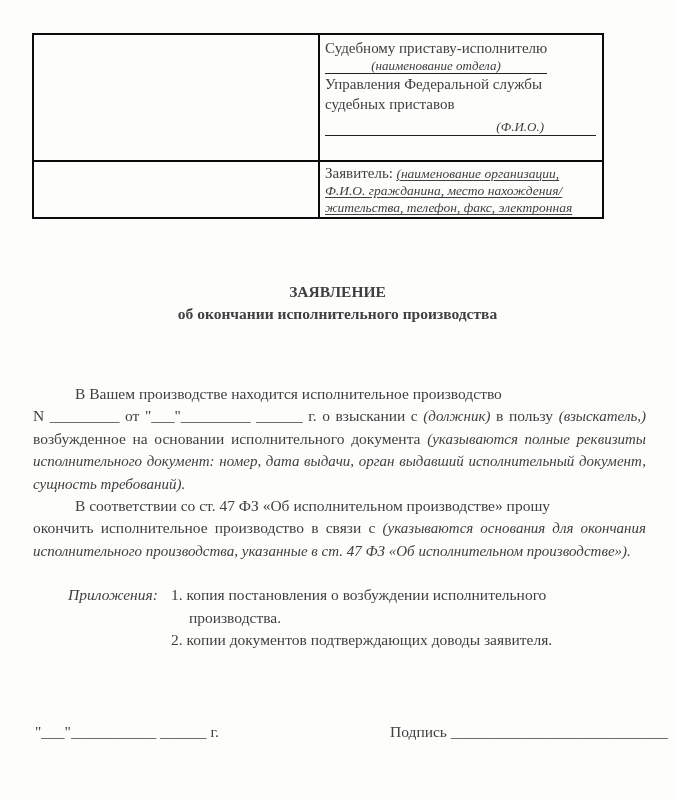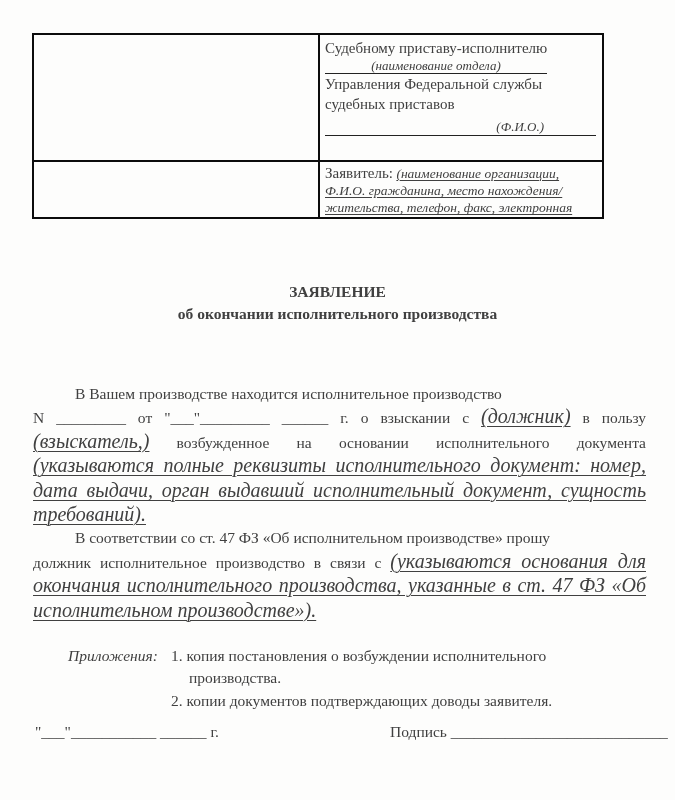--- a/index.html
+++ b/index.html
@@ -86,22 +86,21 @@
     top: 339px; left: 33px;
     width: 613px;
     font-size: 15.5px;
     line-height: 22.4px;
     margin-top: 44px;
   }
   .first-line { text-indent: 42px; }
   .para { text-align: justify; }
   .inline-hint {
     font-style: italic;
-    font-size: 20px;
-    text-decoration: underline;
+    font-size: 15px;
     text-underline-offset: 3px;
     text-decoration-thickness: 1px;
   }
 
   
   .attach {
     display: flex;
     margin-top: 22px;
     margin-left: 35px;
   }
@@ -151,21 +150,21 @@
     <div>ЗАЯВЛЕНИЕ</div>
     <div>об окончании исполнительного производства</div>
   </div>
 
   <div class="body-block">
 
     <div class="first-line">В Вашем производстве находится исполнительное производство</div>
     <div class="para"><span>N _________ от "___"_________ ______ г. о взыскании с </span><span class="inline-hint">(должник)</span><span> в пользу </span><span class="inline-hint">(взыскатель,)</span><span> возбужденное на основании исполнительного документа </span><span class="inline-hint">(указываются полные реквизиты исполнительного документ: номер, дата выдачи, орган выдавший исполнительный документ, сущность требований).</span></div>
 
     <div class="first-line">В соответствии со ст. 47  ФЗ «Об исполнительном производстве» прошу</div>
-    <div class="para"><span>должник исполнительное производство в связи с </span><span class="inline-hint">(указываются основания для окончания исполнительного производства, указанные в ст. 47 ФЗ «Об исполнительном производстве»).</span></div>
+    <div class="para"><span>окончить исполнительное производство в связи с </span><span class="inline-hint">(указываются основания для окончания исполнительного производства, указанные в ст. 47 ФЗ «Об исполнительном производстве»).</span></div>
 
     <div class="attach">
       <span class="attach-label">Приложения:</span>
       <div class="attach-items">
         <div class="attach-item">1. копия постановления о возбуждении исполнительного производства.</div>
         <div class="attach-item">2. копии документов подтверждающих доводы заявителя.</div>
       </div>
     </div>
   </div>
 

